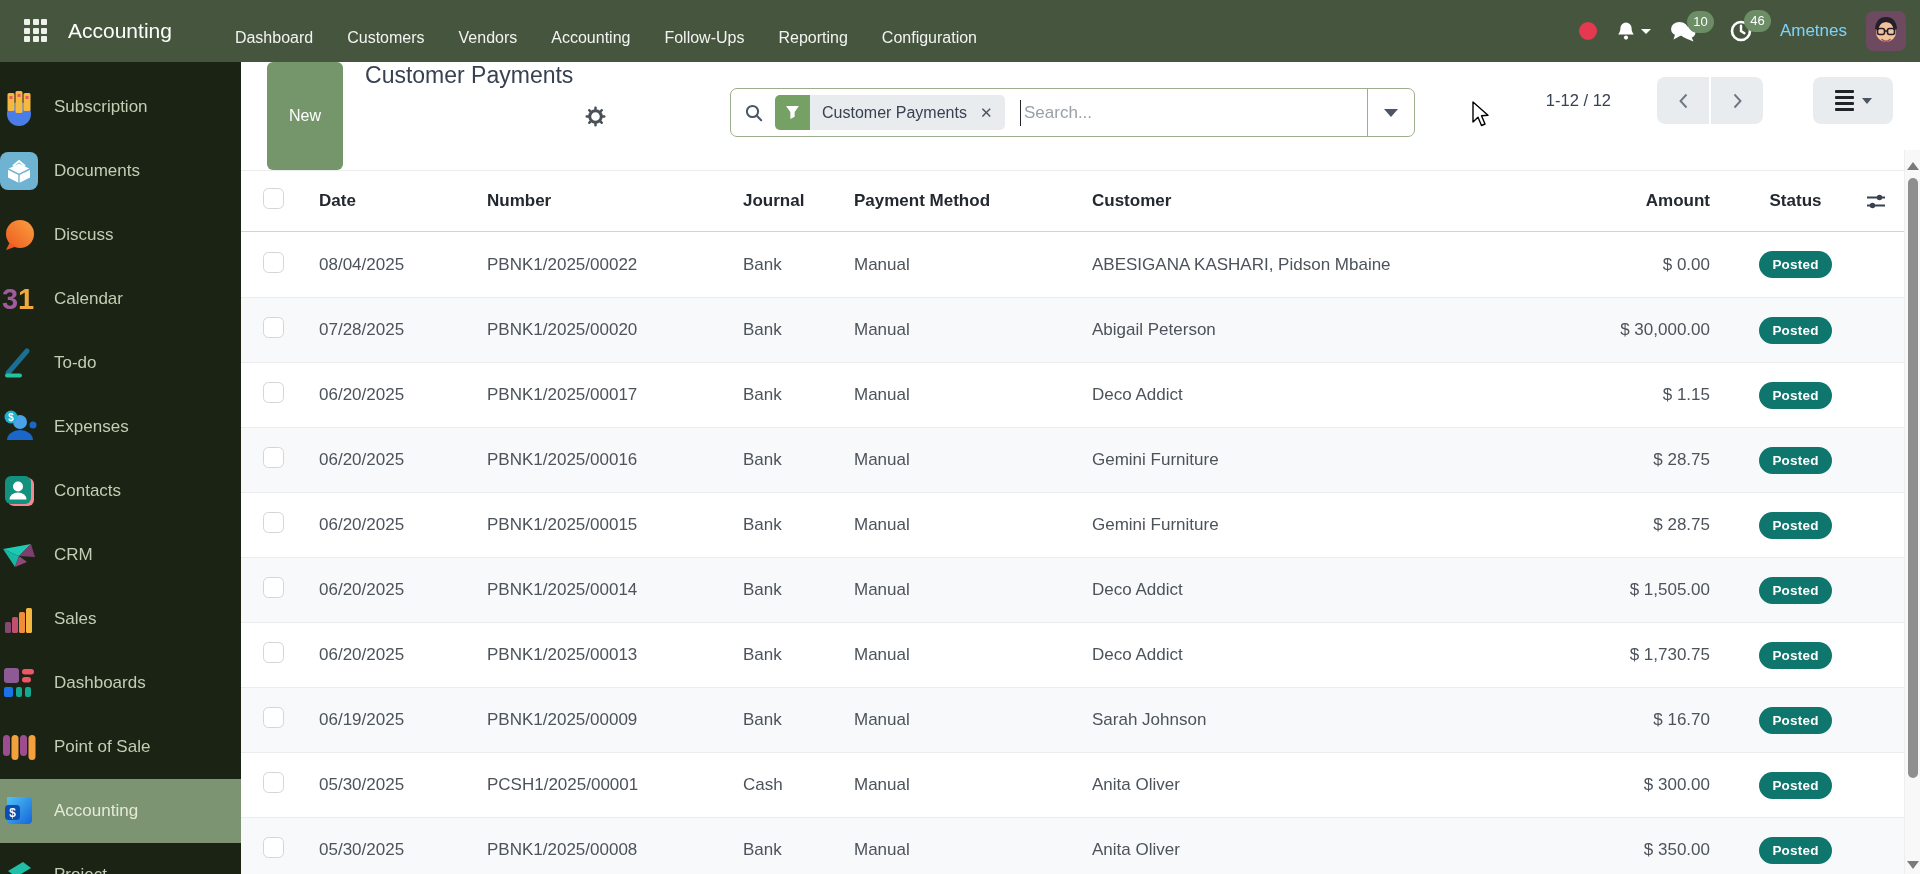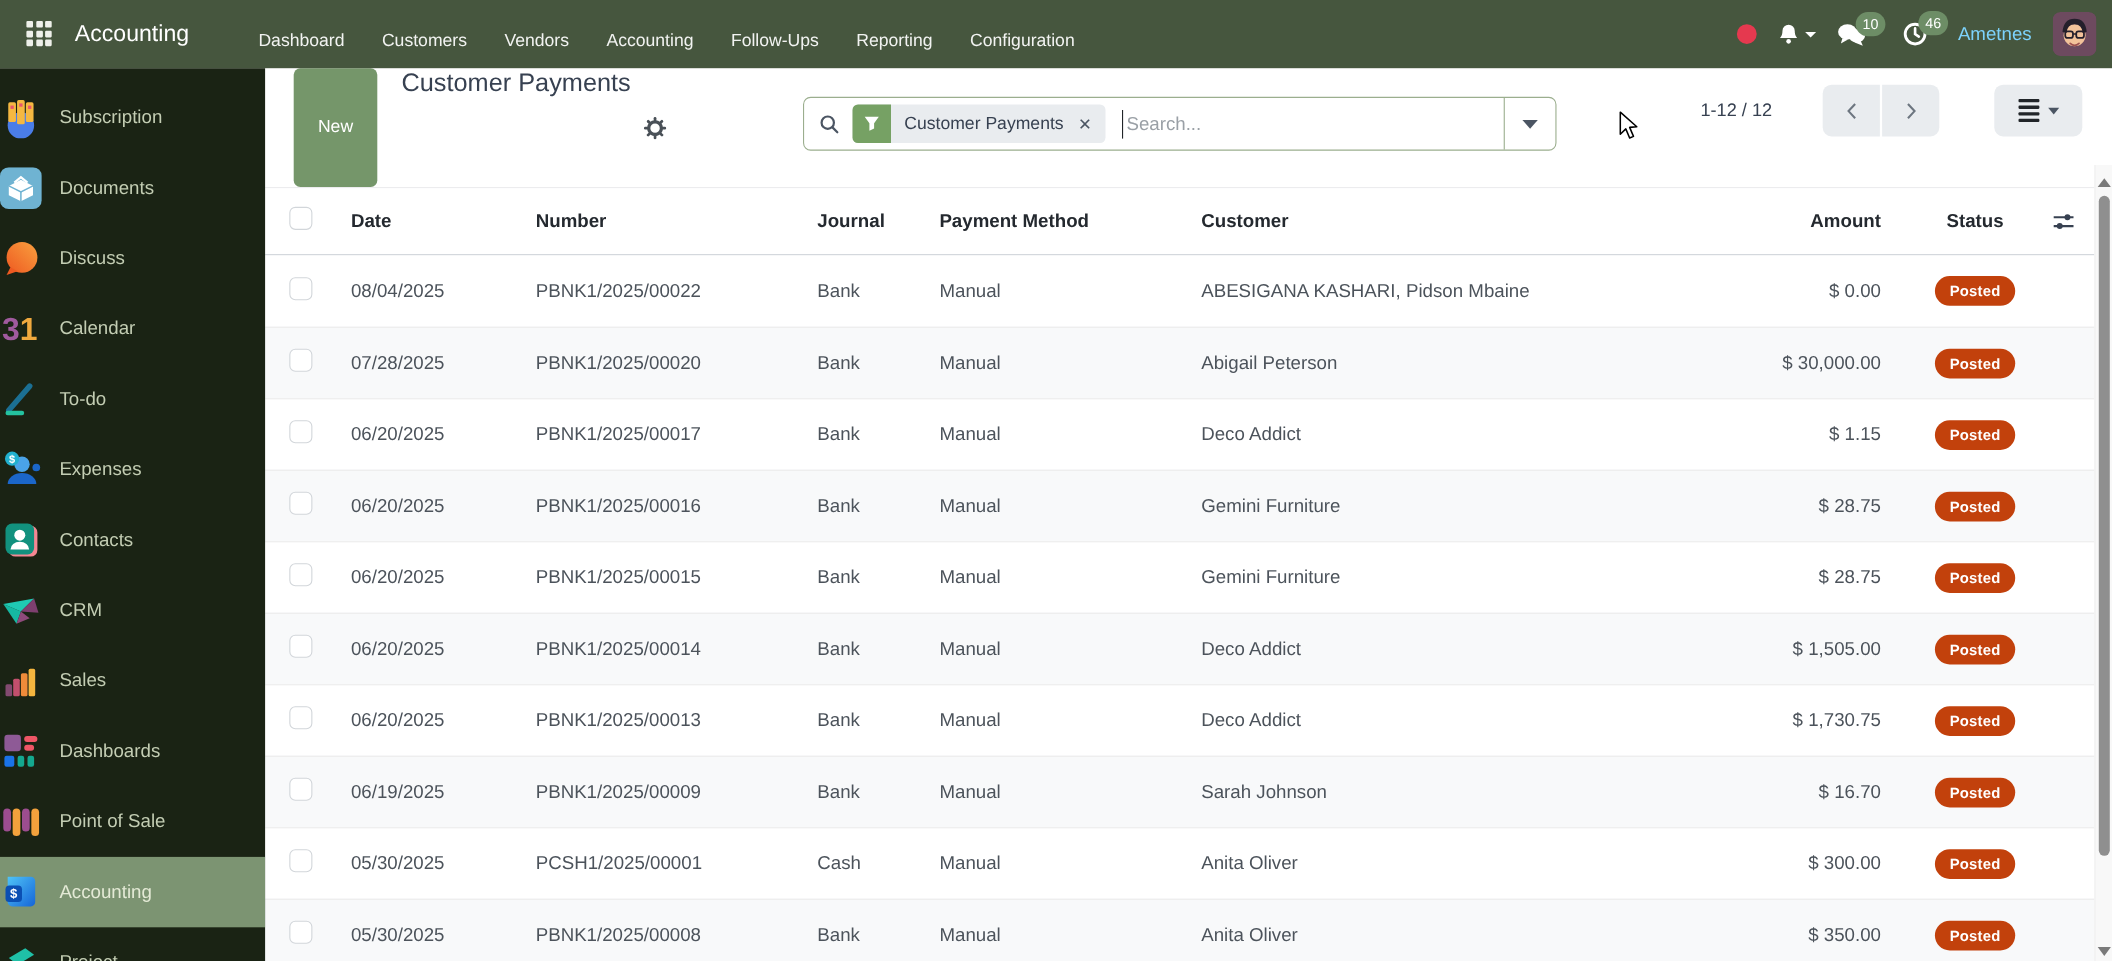--- a/index.html
+++ b/index.html
@@ -81,21 +81,21 @@
   .thead { height:62px; border-top:1px solid #ececee; border-bottom:1px solid #d0d4da;
            font-size:17px; font-weight:700; color:#24292f; }
   .trow { height:65px; font-size:17px; color:#4c535b; border-top:1px solid #ececec; cursor:pointer; }
   .trow:first-child { border-top:none; }
   .trow:nth-child(even) { background:#f8f9fa; }
   .c-amount { text-align:right; }
   .c-status { padding-left:21px;text-align:center; }
   .c-config { display:flex; justify-content:flex-start; padding-left:6px; }
   .checkbox { display:inline-block; width:21px; height:21px; border:1.6px solid #d2d6da; border-radius:5.5px;
               background:#fff; cursor:pointer; }
-  .badge-status { display:inline-block; background:#c2410c; color:#fff; font-size:13.5px; font-weight:700;
+  .badge-status { display:inline-block; background:#0f766e; color:#fff; font-size:13.5px; font-weight:700;
                   padding:6px 13px; border-radius:15px; letter-spacing:.2px; }
 
   
   .scrollbar { position:absolute; top:88px; right:0; bottom:0; width:16px; background:#f8f8f8;
                border-left:1px solid #eee; }
   .sb-up { position:absolute; top:12px; left:1px; width:14px; display:flex; justify-content:center; }
   .sb-up i { width:0; height:0; border-left:6px solid transparent; border-right:6px solid transparent;
              border-bottom:8px solid #7a7a7a; }
   .sb-thumb { position:absolute; top:28px; left:2.5px; width:10px; height:600px; background:#8f8f8f;
               border-radius:6px; }

